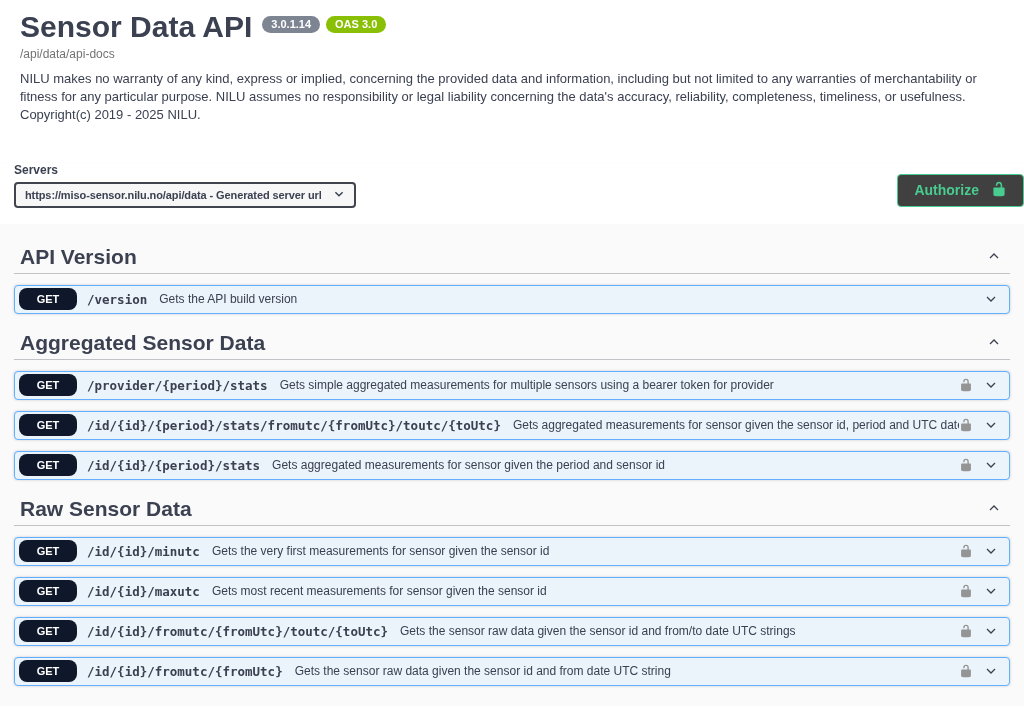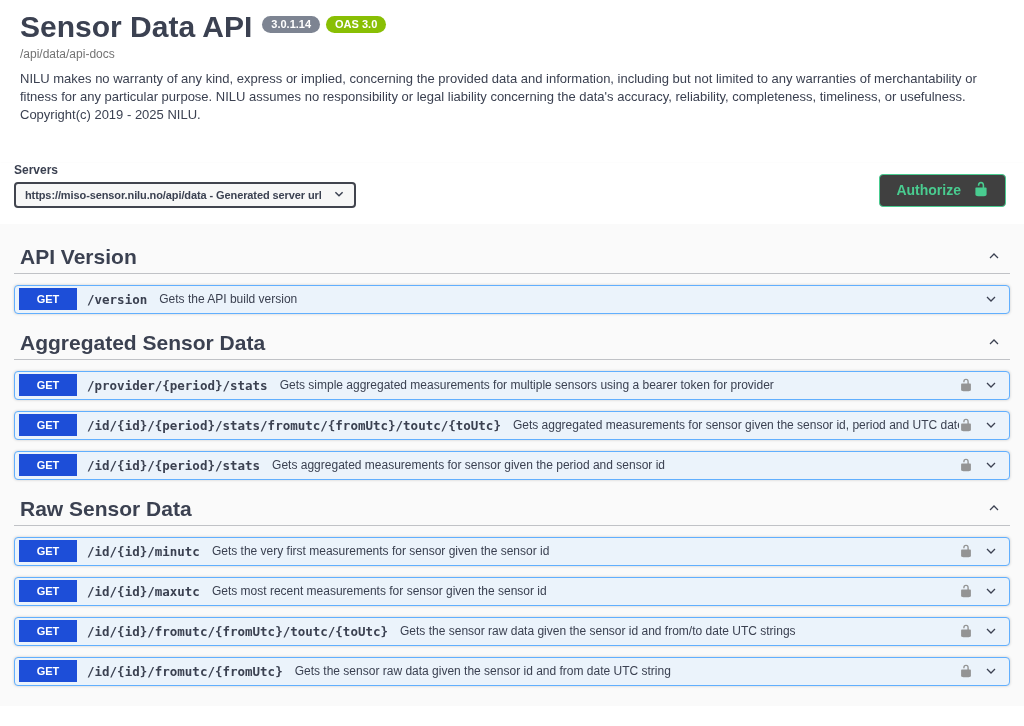--- a/index.html
+++ b/index.html
@@ -27,21 +27,21 @@
   .pill.oas { background: #89bf04; }
   a.swg-link { color: #737373; text-decoration: none; cursor: pointer; }
   .spec-url { font-size: 12px; margin-top: 3px; }
   .description { font-size: 13px; line-height: 1.4; margin-top: 9px; max-width: 1000px; }
   .info-links { margin-top: 9px; }
   .info-links .lnk { display: block; font-size: 13px; margin-top: 6px; }
 
   
   .scheme-container {
     margin-top: 38px;
-    padding: 0 18px 16px 14px;
+    padding: 0 0 16px 14px;
     display: flex; justify-content: space-between; align-items: flex-end;
     background: #fff;
     box-shadow: 0 1px 2px 0 rgba(0,0,0,0.15);
   }
   .servers-title { font-size: 12px; font-weight: 700; margin-bottom: 5px; }
   .server-select {
     width: 342px; height: 26px;
     border: 2px solid #41444e; border-radius: 4px; background: #f7f7f7;
     display: flex; align-items: center; justify-content: space-between;
     padding: 0 9px; cursor: pointer;
@@ -69,21 +69,21 @@
   .opblock-tag h3 { margin: 0; font-size: 21px; line-height: 23px; font-weight: 700; color: #3b4151; }
 
   .opblock {
     display: flex; align-items: center;
     height: 29px; margin-top: 11px;
     background: #ebf3fb; border: 1px solid #61affe; border-radius: 4px;
     box-shadow: 0 0 3px rgba(0,0,0,0.19);
     padding: 0 10px 0 4px; cursor: pointer;
   }
   .method-badge {
-    background: #1d4ed8; color: #fff; border: none; border-radius: 0;
+    background: #0f172a; color: #fff; border: none; border-radius: 8px;
     font-size: 11px; font-weight: 700; font-family: "Liberation Sans", sans-serif;
     width: 58px; padding: 5px 0; text-align: center; cursor: pointer;
   }
   .op-path {
     font-family: "DejaVu Sans Mono", "Liberation Mono", monospace;
     font-size: 12.5px; font-weight: 700; color: #3b4151; margin-left: 10px; white-space: nowrap;
   }
   .op-summary { font-size: 12px; color: #3b4151; margin-left: 12px; flex: 1;
     white-space: nowrap; overflow: hidden; }
   .icon-btn { background: none; border: none; padding: 0; cursor: pointer; display: flex; align-items: center; }

